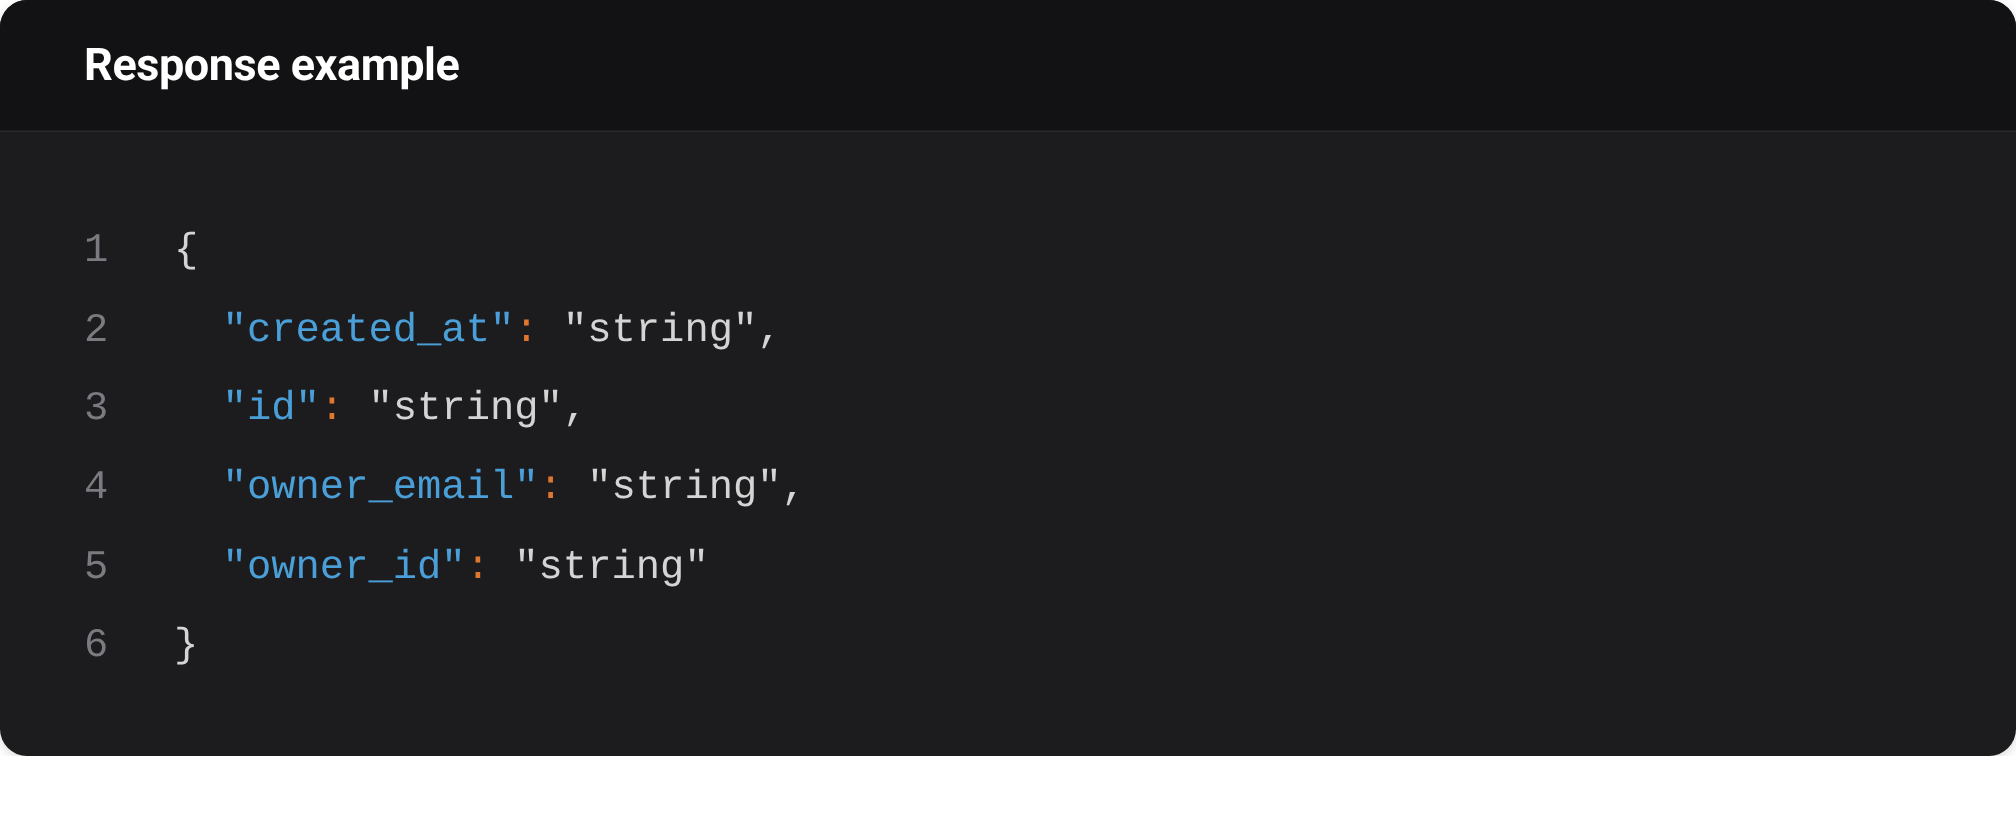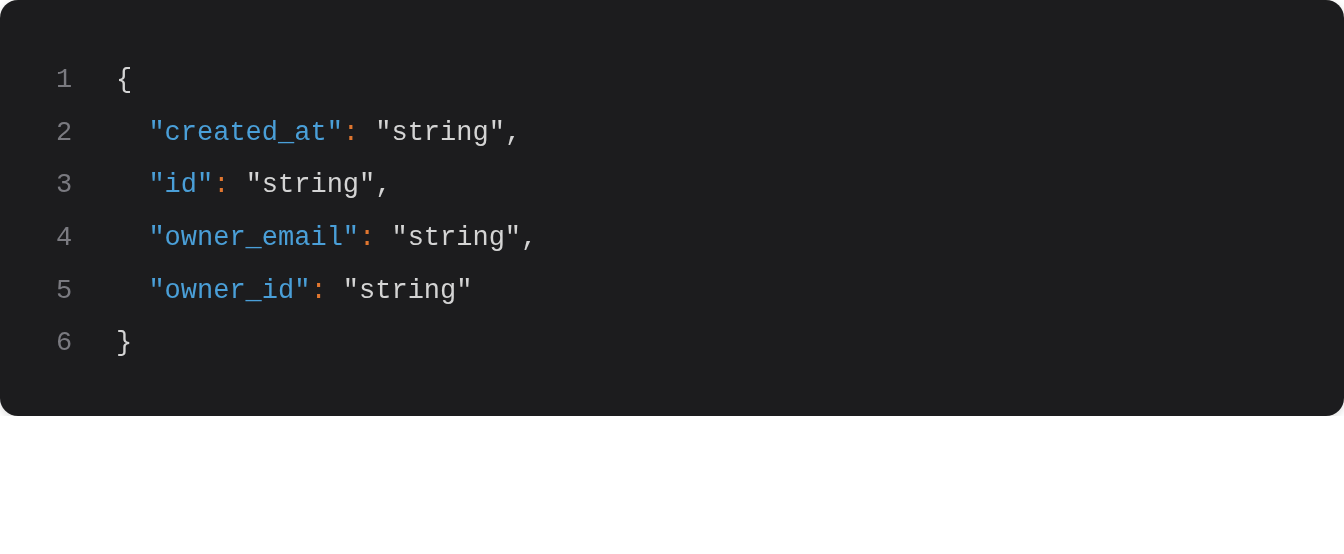--- a/index.html
+++ b/index.html
@@ -69,20 +69,23 @@
       color: #d4d4d4;
     }
     .tok-comma {
       color: #d4d4d4;
     }
   </style>
 </head>
 <body>
 
 <div class="panel">
+  <div class="panel-header">
+    <div class="panel-title">Response example</div>
+  </div>
   <div class="panel-body">
     <div class="code-block" id="code-block">
         <div class="code-line">
           <span class="line-number">1</span>
           <span class="line-content"><span class="tok-brace">{</span></span>
         </div>
         <div class="code-line">
           <span class="line-number">2</span>
           <span class="line-content"><span>  </span><span class="tok-key">"created_at"</span><span class="tok-colon">:</span><span class="tok-string"> </span><span class="tok-string">"string"</span><span class="tok-comma">,</span></span>
         </div>

